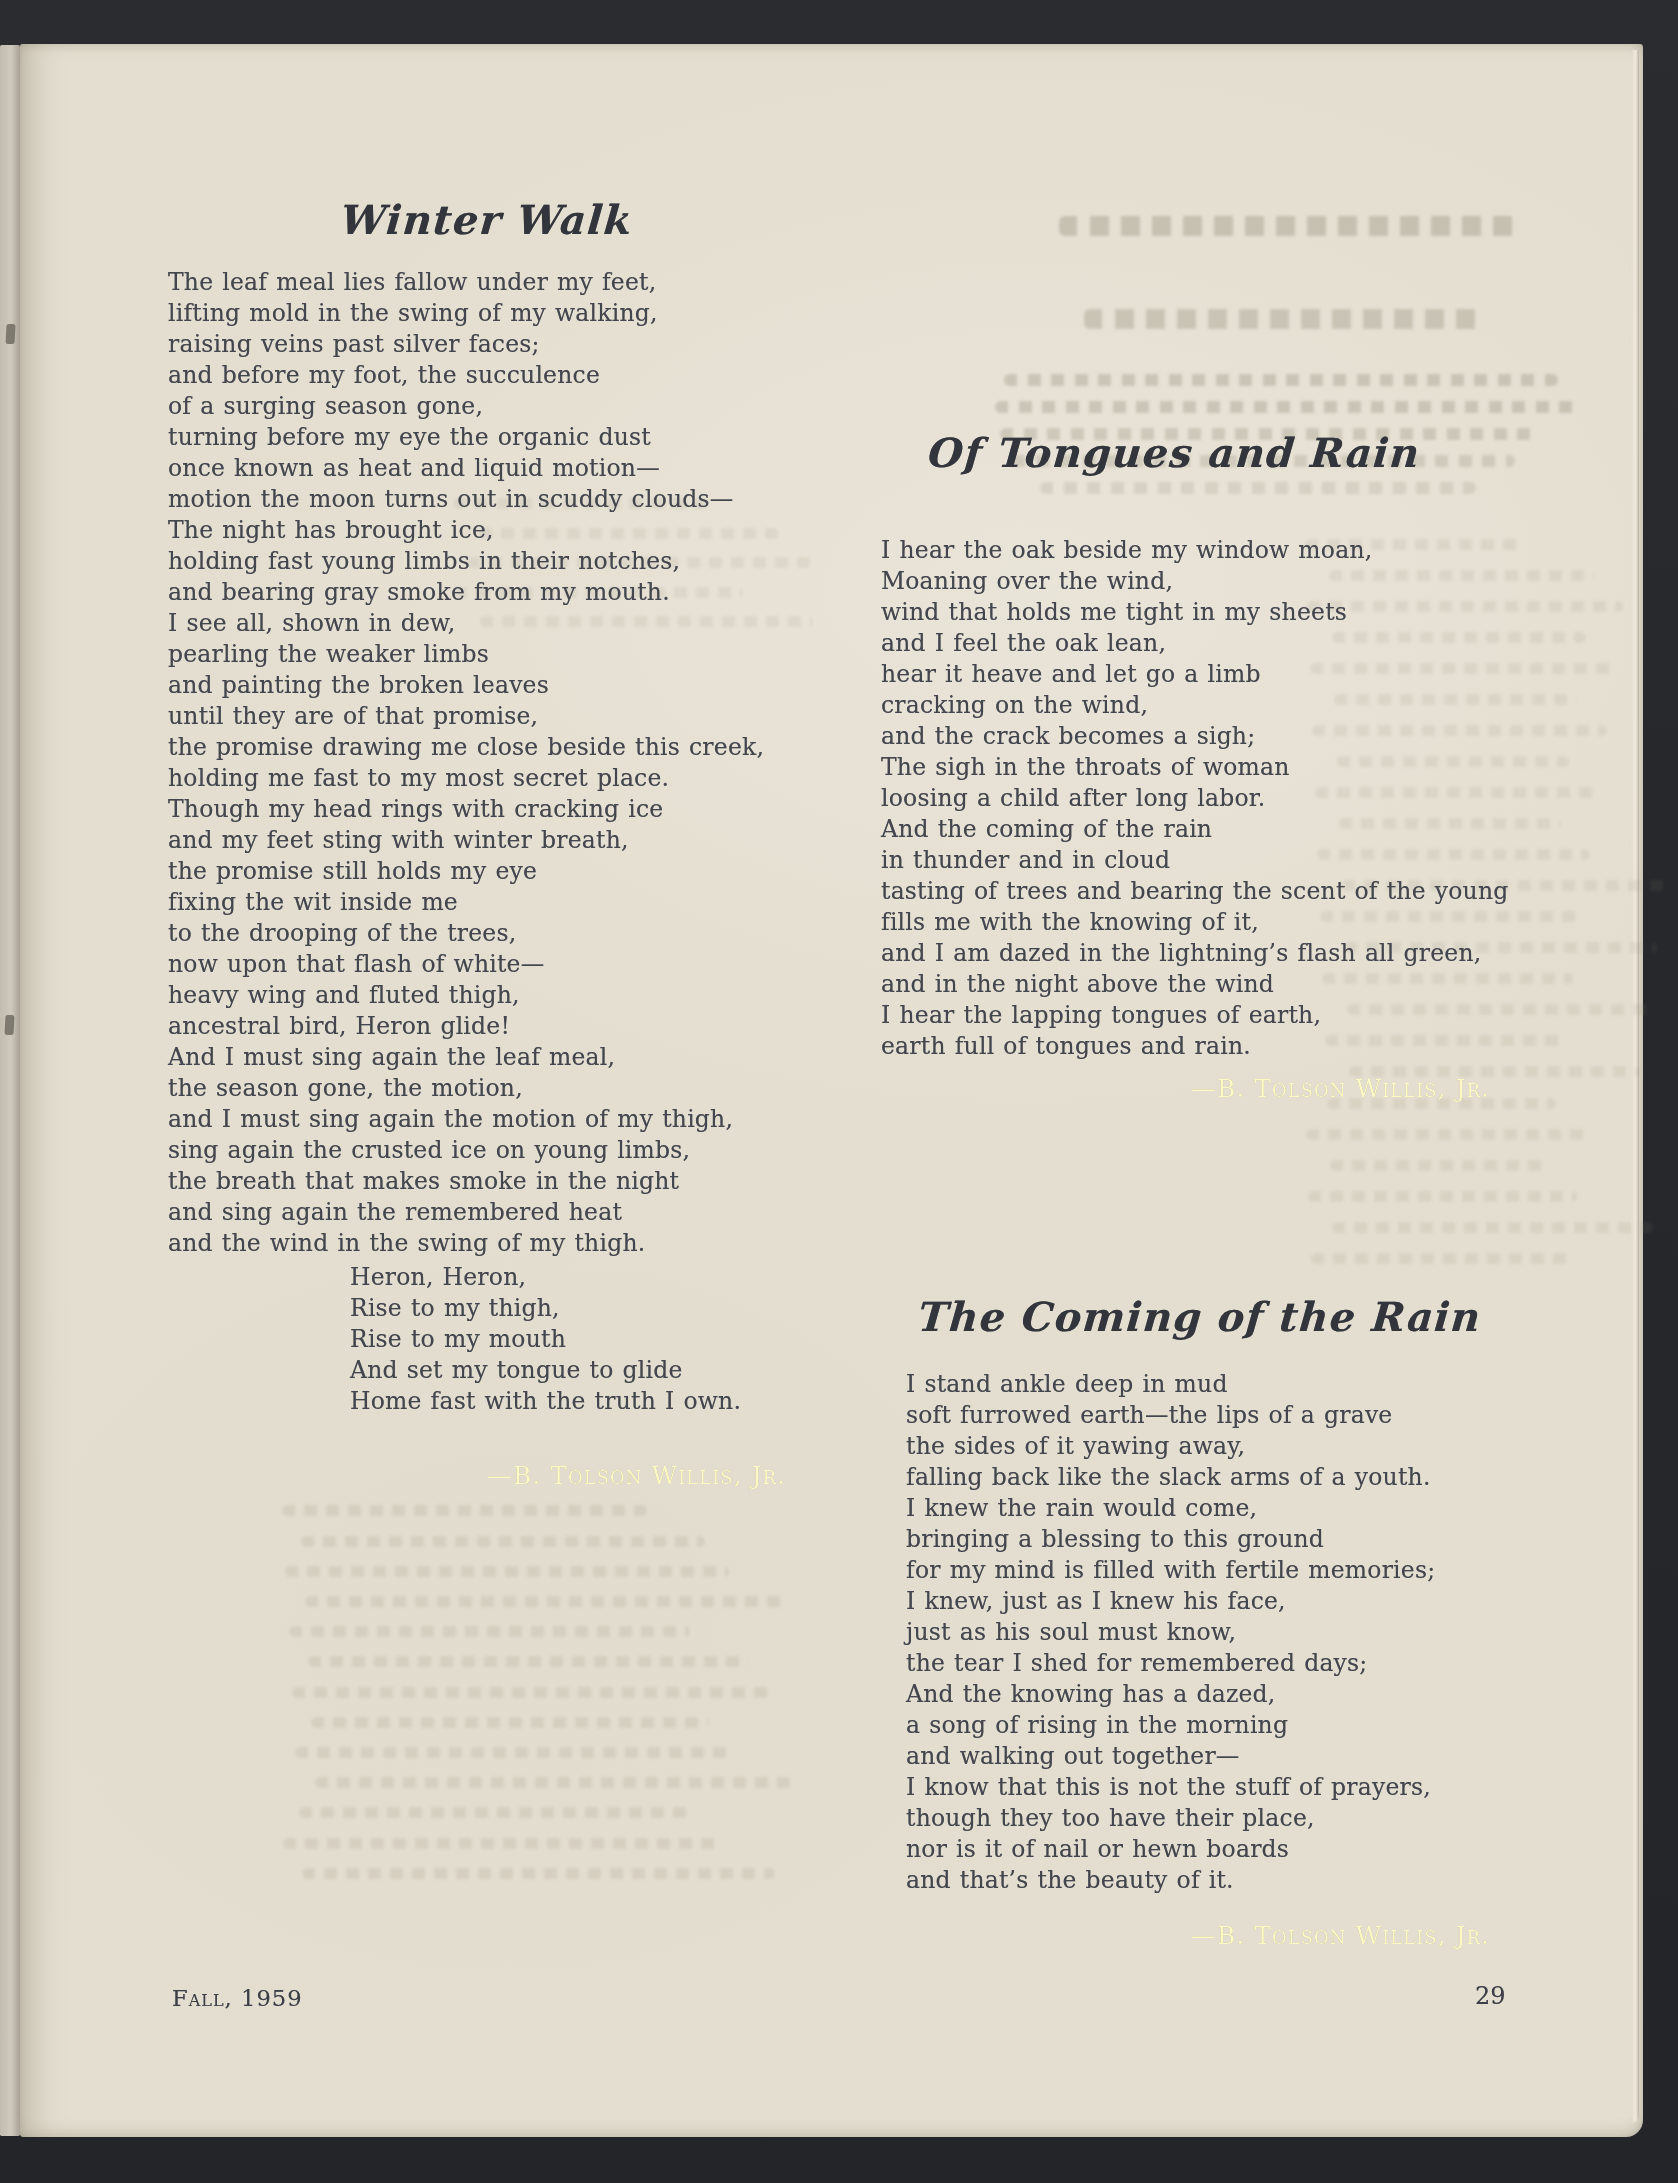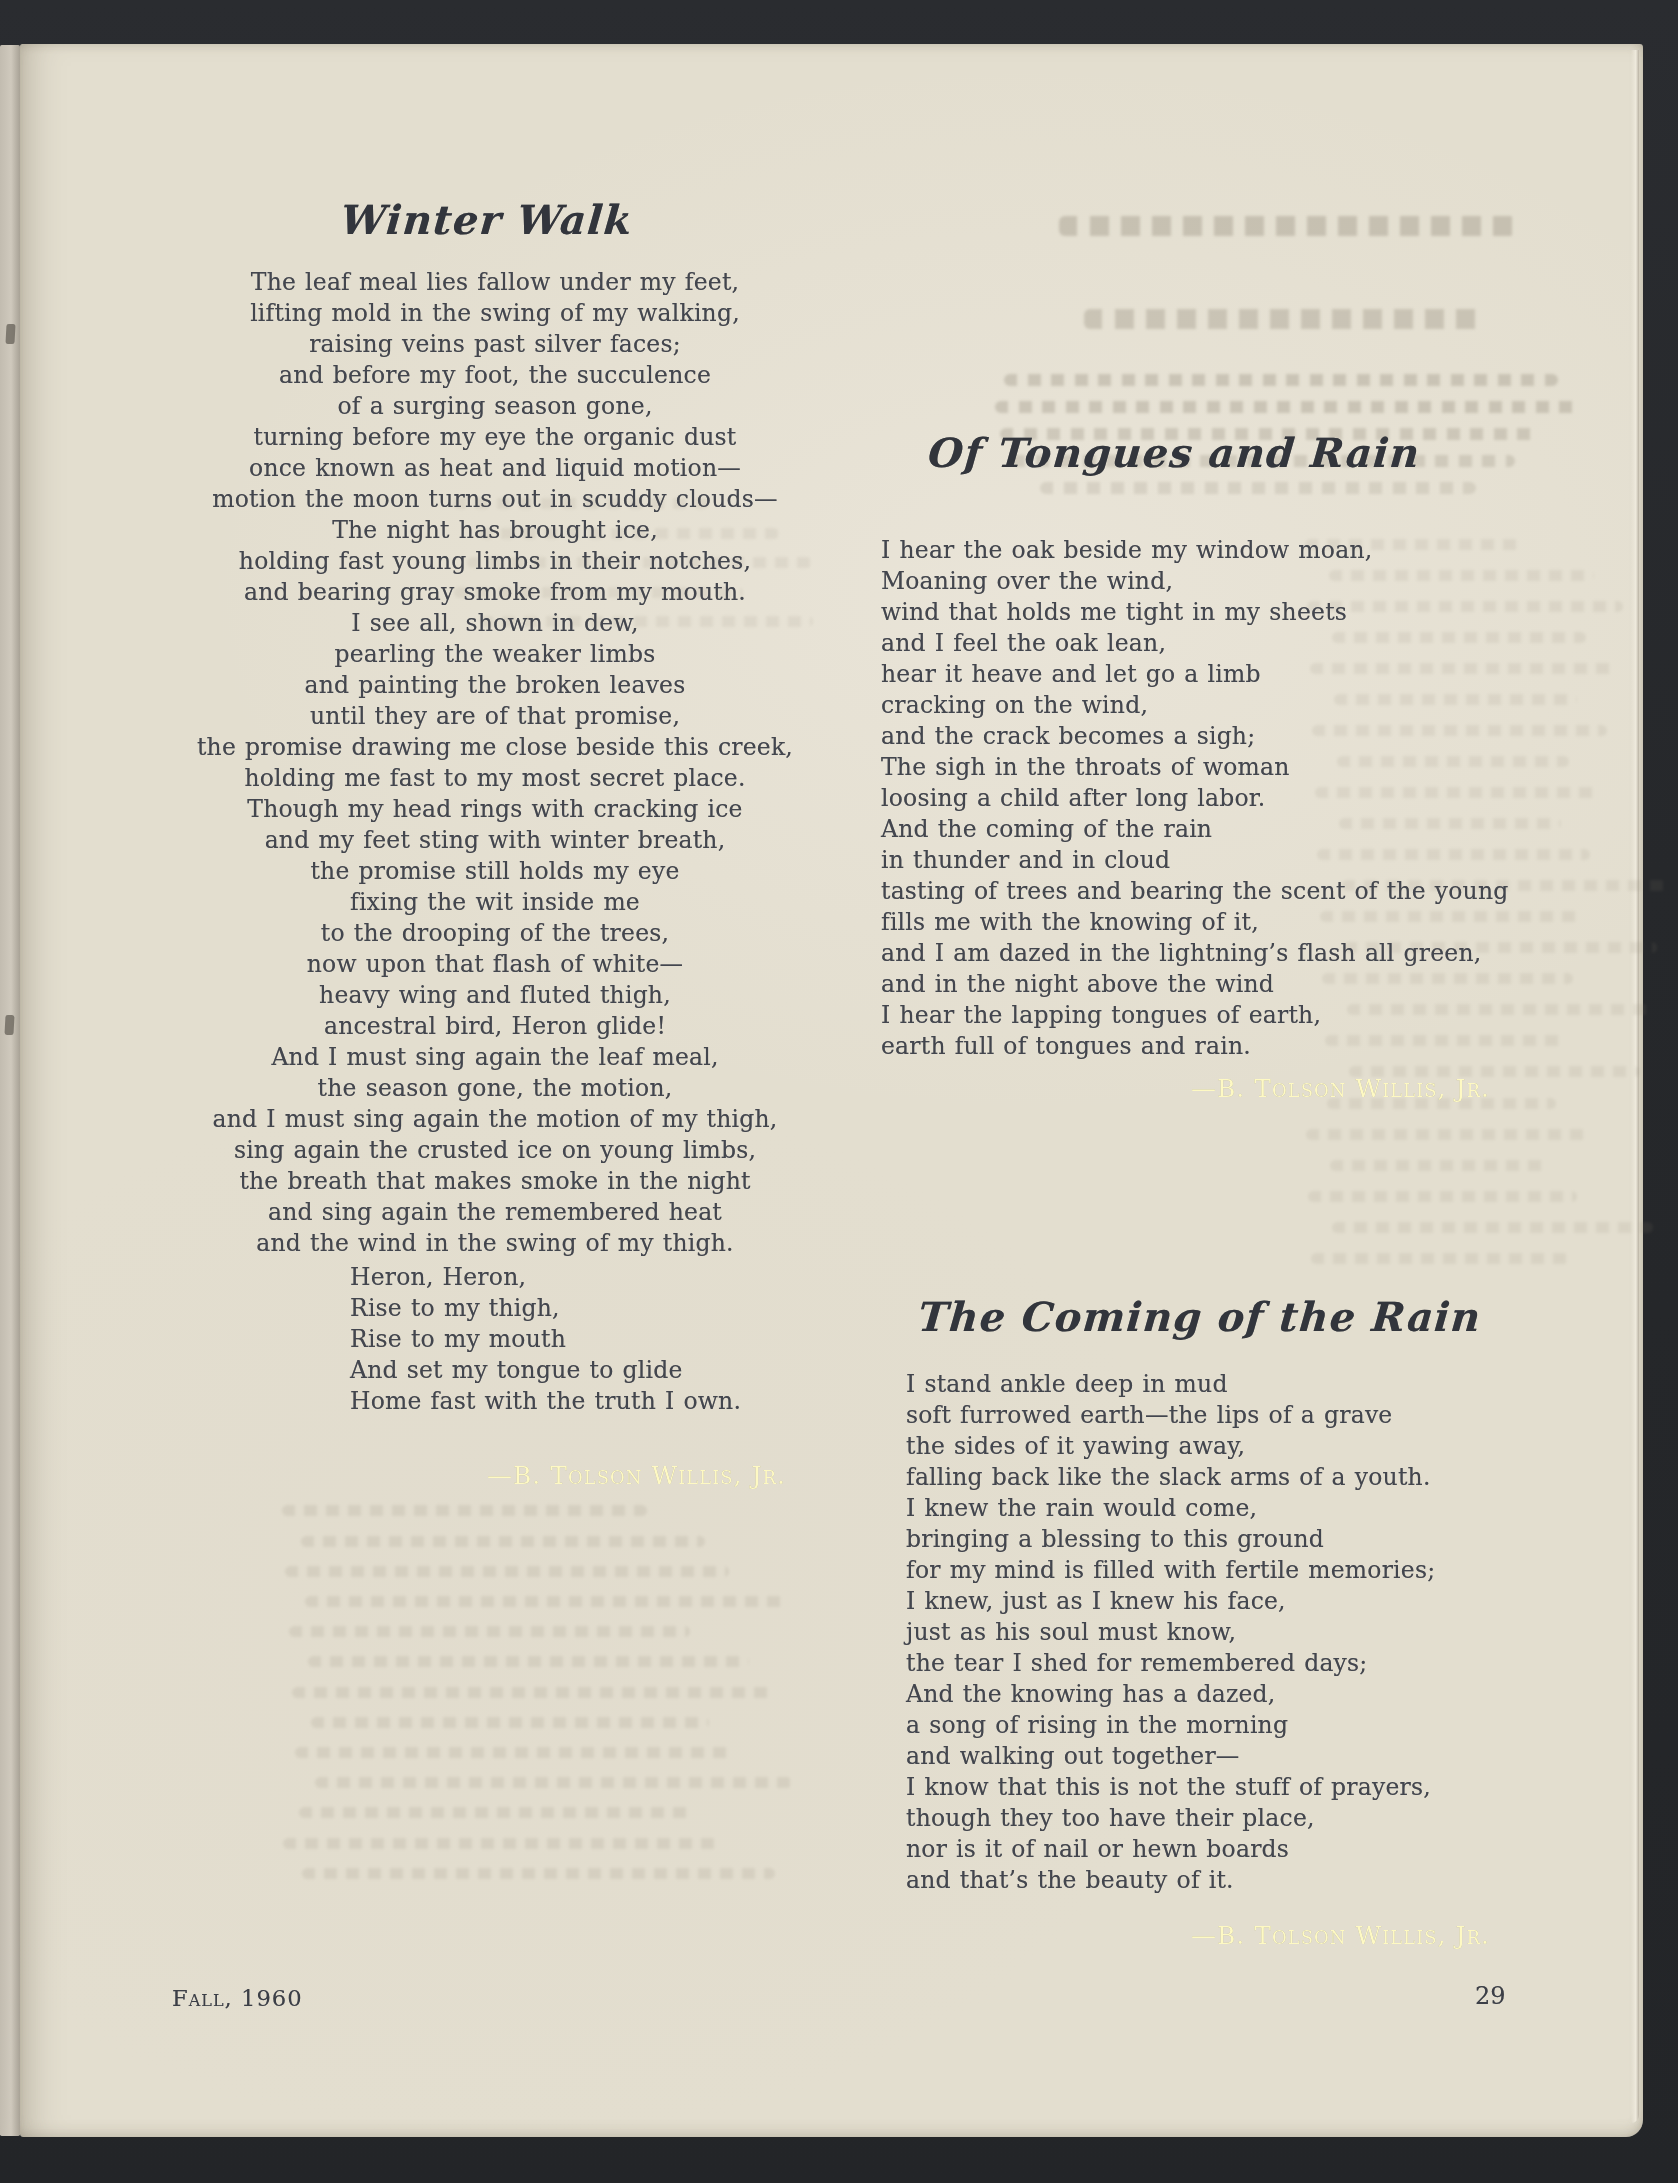--- a/index.html
+++ b/index.html
@@ -110,21 +110,21 @@
     <div class="ghost" style="left: 283px; top: 1838px; width: 434px; height: 11px; opacity: 0.24; background: repeating-linear-gradient(90deg, rgba(138, 130, 113, 0.6) 0px, rgba(138, 130, 113, 0.6) 12.6px, rgba(138, 130, 113, 0) 12.6px, rgba(138, 130, 113, 0) 22px);"></div>
     <div class="ghost" style="left: 302px; top: 1868px; width: 473px; height: 11px; opacity: 0.24; background: repeating-linear-gradient(90deg, rgba(138, 130, 113, 0.6) 0px, rgba(138, 130, 113, 0.6) 12.6px, rgba(138, 130, 113, 0) 12.6px, rgba(138, 130, 113, 0) 22px);"></div>
     <div class="ghost" style="left: 453px; top: 498px; width: 256px; height: 11px; opacity: 0.18; background: repeating-linear-gradient(90deg, rgba(138, 130, 113, 0.6) 0px, rgba(138, 130, 113, 0.6) 12.6px, rgba(138, 130, 113, 0) 12.6px, rgba(138, 130, 113, 0) 22px);"></div>
     <div class="ghost" style="left: 479px; top: 528px; width: 300px; height: 11px; opacity: 0.18; background: repeating-linear-gradient(90deg, rgba(138, 130, 113, 0.6) 0px, rgba(138, 130, 113, 0.6) 12.6px, rgba(138, 130, 113, 0) 12.6px, rgba(138, 130, 113, 0) 22px);"></div>
     <div class="ghost" style="left: 467px; top: 557px; width: 345px; height: 11px; opacity: 0.18; background: repeating-linear-gradient(90deg, rgba(138, 130, 113, 0.6) 0px, rgba(138, 130, 113, 0.6) 12.6px, rgba(138, 130, 113, 0) 12.6px, rgba(138, 130, 113, 0) 22px);"></div>
     <div class="ghost" style="left: 454px; top: 587px; width: 289px; height: 11px; opacity: 0.18; background: repeating-linear-gradient(90deg, rgba(138, 130, 113, 0.6) 0px, rgba(138, 130, 113, 0.6) 12.6px, rgba(138, 130, 113, 0) 12.6px, rgba(138, 130, 113, 0) 22px);"></div>
     <div class="ghost" style="left: 480px; top: 616px; width: 333px; height: 11px; opacity: 0.18; background: repeating-linear-gradient(90deg, rgba(138, 130, 113, 0.6) 0px, rgba(138, 130, 113, 0.6) 12.6px, rgba(138, 130, 113, 0) 12.6px, rgba(138, 130, 113, 0) 22px);"></div>
   </div>
 
 <div class="poem-title" style="left:277px;top:200px;width:420px;">Winter Walk</div>
-<div class="poem" style="left:168px;top:267px;width:654px;text-align:center;">
+<div class="poem" style="left:168px;top:267px;width:654px;">
     <div class="poem-line">The leaf meal lies fallow under my feet,</div>
     <div class="poem-line">lifting mold in the swing of my walking,</div>
     <div class="poem-line">raising veins past silver faces;</div>
     <div class="poem-line">and before my foot, the succulence</div>
     <div class="poem-line">of a surging season gone,</div>
     <div class="poem-line">turning before my eye the organic dust</div>
     <div class="poem-line">once known as heat and liquid motion—</div>
     <div class="poem-line">motion the moon turns out in scuddy clouds—</div>
     <div class="poem-line">The night has brought ice,</div>
     <div class="poem-line">holding fast young limbs in their notches,</div>
@@ -197,15 +197,15 @@
     <div class="poem-line">And the knowing has a dazed,</div>
     <div class="poem-line">a song of rising in the morning</div>
     <div class="poem-line">and walking out together—</div>
     <div class="poem-line">I know that this is not the stuff of prayers,</div>
     <div class="poem-line">though they too have their place,</div>
     <div class="poem-line">nor is it of nail or hewn boards</div>
     <div class="poem-line">and that’s the beauty of it.</div>
   </div>
 <div class="attribution" style="left:1191px;top:1923px;">—B. Tolson Willis, Jr.</div>
 
-<div class="footer-text" style="left:172px;top:1987px;">Fall, 1960</div>
+<div class="footer-text" style="left:172px;top:1987px;">Fall, 1959</div>
 <div class="page-number" style="left:1475px;top:1984px;">29</div>
 
 
 </body></html>

